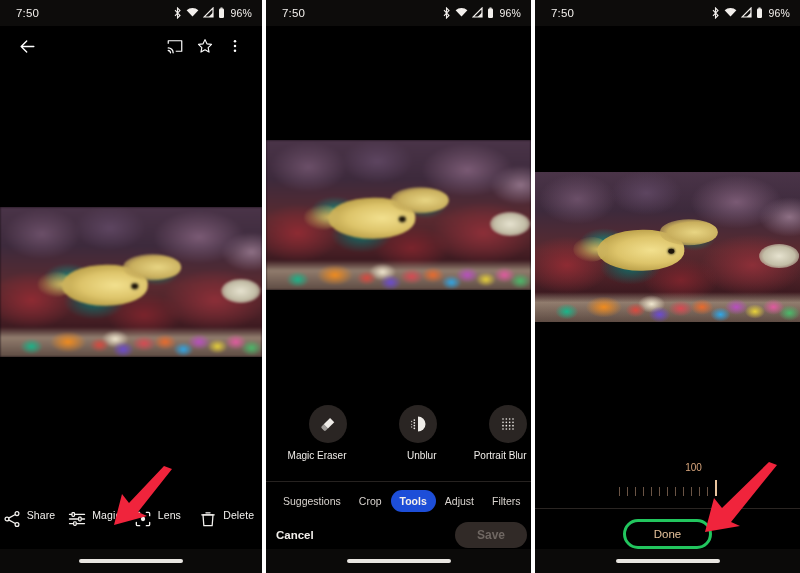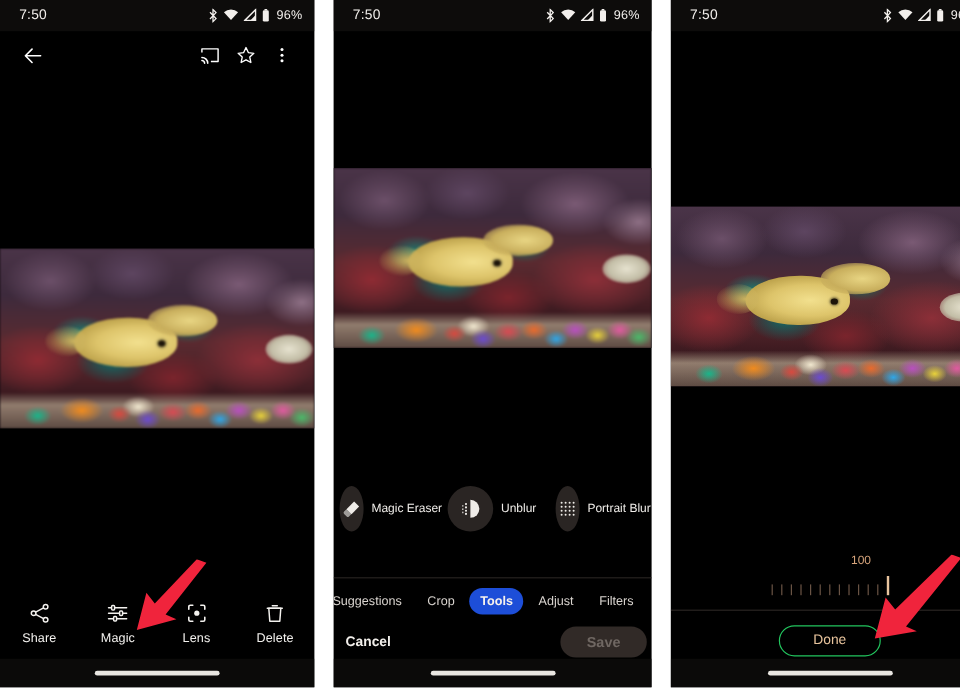--- a/index.html
+++ b/index.html
@@ -7,21 +7,21 @@
     width: 800px; height: 573px;
     background: #ffffff;
     font-family: "Liberation Sans", sans-serif;
     overflow: hidden;
   }
   .sheet {
     position: relative;
     width: 800px; height: 573px;
     background: #ffffff;
     display: flex;
-    gap: 16px;
+    gap: 4px;
   }
   .panel {
     position: relative;
     width: 262px;
     height: 573px;
     background: #000000;
     overflow: hidden;
     flex: 0 0 auto;
   }
   .panel.p2 { width: 265px; }
@@ -147,21 +147,21 @@
   .photo.blurry .fish-c { filter: blur(1.1px); }
 
   
   .actionbar {
     position: absolute; left: 0; right: 0; bottom: 26px;
     height: 56px;
     display: flex; align-items: center; justify-content: space-around;
     color: #f3f1ee;
   }
   .action {
-    display: flex; flex-direction: column; align-items: center; gap: 5px;
+    display: flex; flex-direction: row; gap: 5px;
     width: 62px;
   }
   .action .lbl { font-size: 10.5px; letter-spacing: .1px; }
 
   
   .navbar {
     position: absolute; left: 0; right: 0; bottom: 0;
     height: 24px;
     background: #0b0a09;
     display: flex; align-items: center; justify-content: center;
@@ -170,39 +170,39 @@
     width: 104px; height: 4px; border-radius: 3px;
     background: #e9e6e1;
   }
 
   
   .tools-row {
     position: absolute; left: 0; right: 0; top: 405px;
     display: flex; justify-content: center; gap: 14px;
   }
   .tool {
-    display: flex; flex-direction: row; align-items: center; gap: 7px;
+    display: flex; flex-direction: column; align-items: flex-end; gap: 7px;
     width: 76px;
   }
   .tool .circ {
     width: 38px; height: 38px; border-radius: 50%;
     background: #2a2523;
     display: flex; align-items: center; justify-content: center;
   }
   .tool .lbl { font-size: 10px; color: #efece8; white-space: nowrap; }
 
   .divider {
     position: absolute; left: 0; right: 0; top: 481px;
     height: 1px; background: #262220;
   }
   .tabs {
     position: absolute; left: 0; right: 0; top: 488px;
     height: 26px;
     display: flex; align-items: center; justify-content: space-between;
-    padding: 0 6px;
+    padding: 0 24px;
     color: #d9d4cf;
     font-size: 10.5px;
   }
   .tab { padding: 5px 9px; border-radius: 13px; white-space: nowrap; }
   .tab.first { margin-left: -16px; }
   .tab.active { background: #1d4ed8; color: #f6f1ec; font-weight: 700; }
 
   .cancel-save {
     position: absolute; left: 0; right: 0; top: 521px;
     height: 28px;
@@ -245,21 +245,21 @@
   .divider3 {
     position: absolute; left: 0; right: 0; top: 508px;
     height: 1px; background: #2a2522;
   }
   .done-wrap {
     position: absolute; left: 0; right: 0; top: 518px;
     height: 32px;
     display: flex; align-items: center; justify-content: center;
   }
   .done-btn {
-    border: 1px solid #22c55e;
+    border: 3px solid #22c55e;
     color: #e7c39c;
     font-size: 11.5px;
     padding: 6px 28px;
     border-radius: 18px;
     background: transparent;
   }
 
   
   .arrow { position: absolute; pointer-events: none; }
 </style>

